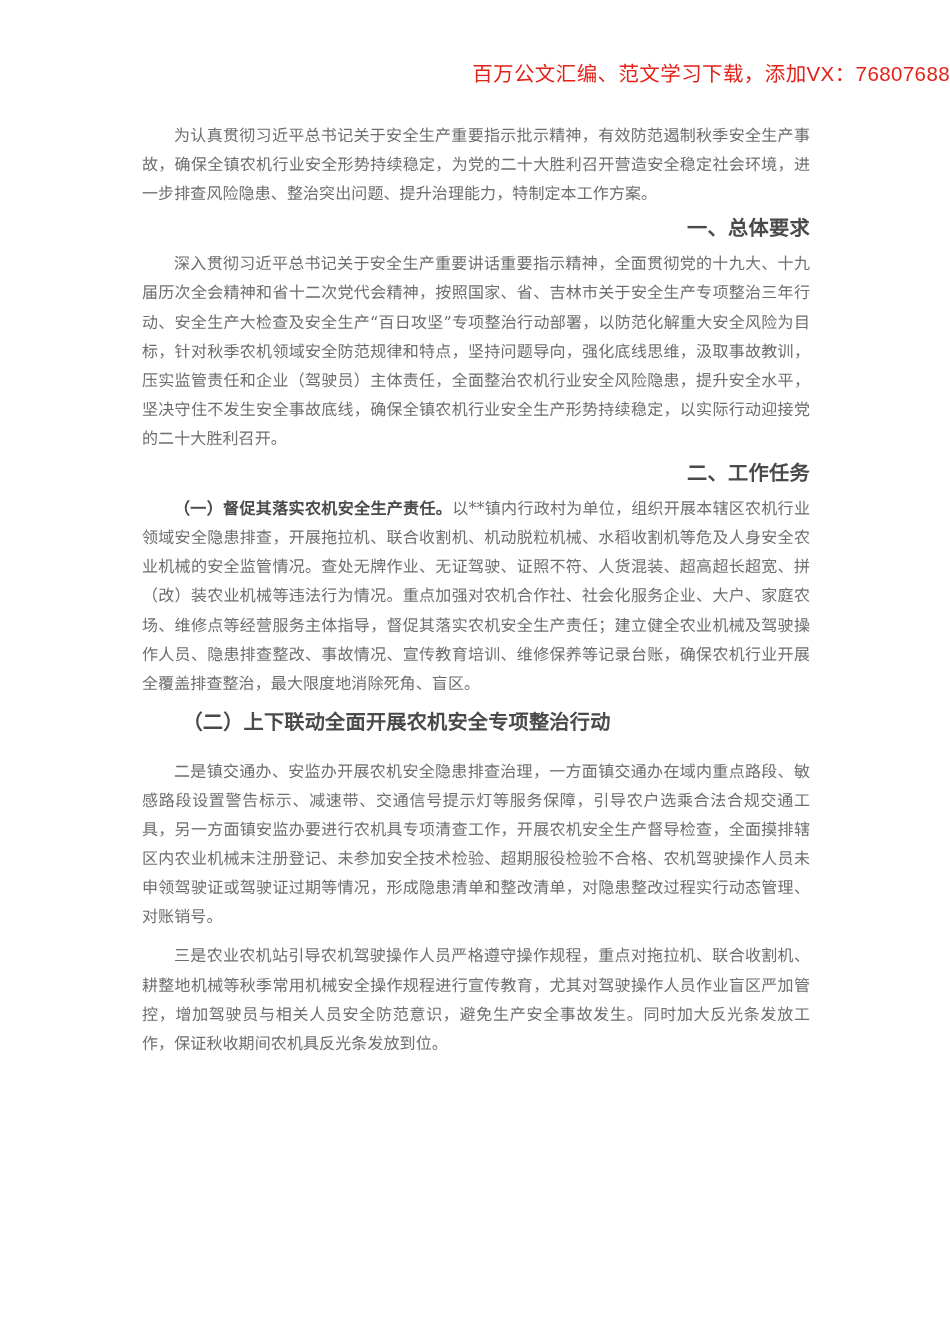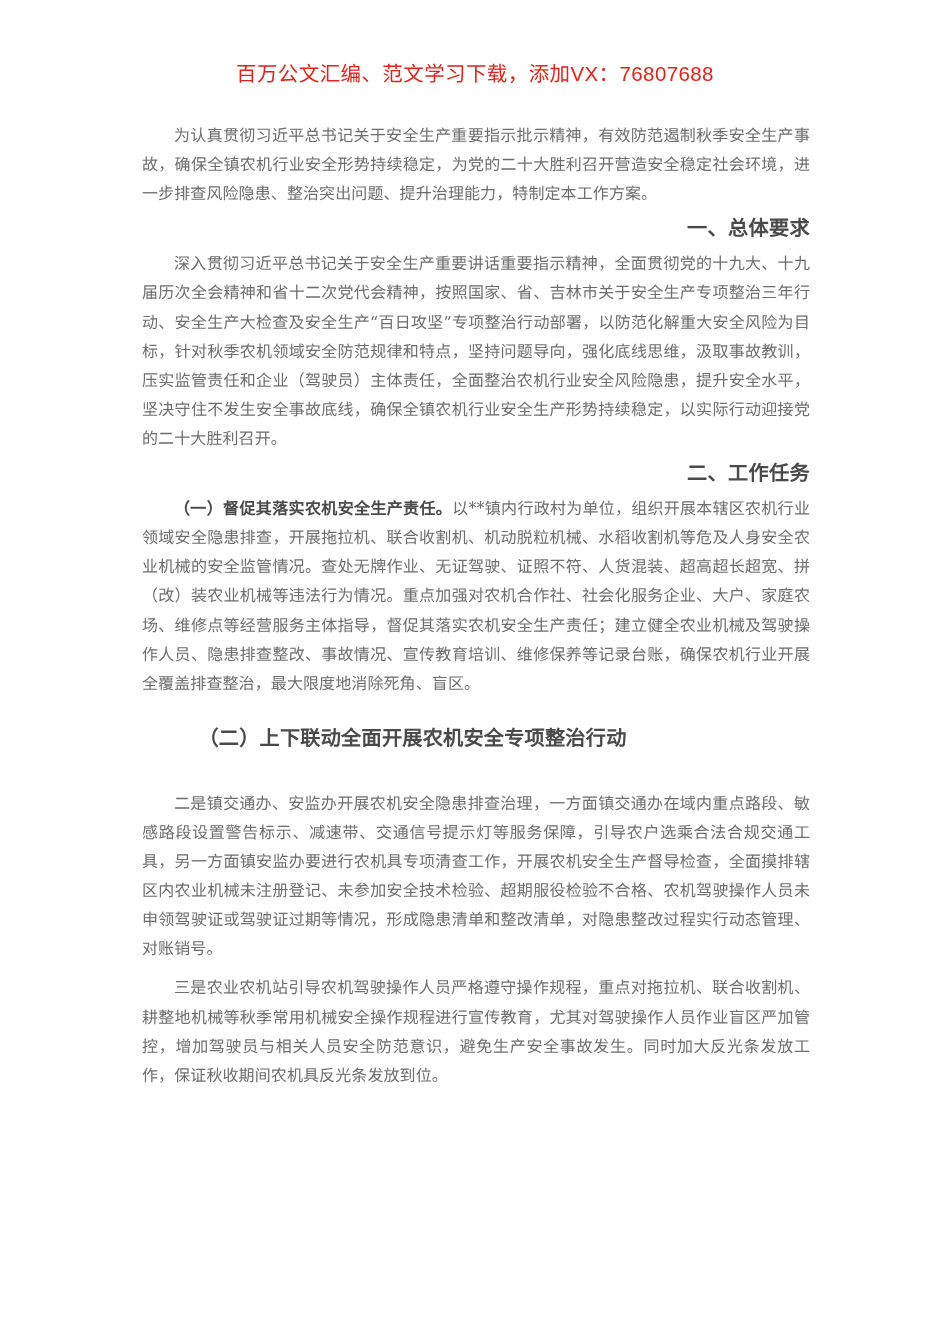--- a/index.html
+++ b/index.html
@@ -18,21 +18,21 @@
     overflow: hidden;
     box-sizing: border-box;
   }
 
   
   .promo-banner {
     position: absolute;
     top: 62px;
     left: 0;
     width: 950px;
-    text-align: center;
+    text-align: right;
     line-height: 1.2;
   }
 
   .promo-text {
     display: inline-block;
     font-family: "Liberation Sans", "DejaVu Sans", sans-serif;
     font-size: 20.5px;
     font-weight: 500;
     color: #e32219;
     letter-spacing: 0.4px;
@@ -65,21 +65,21 @@
     font-size: 20.2px;
     font-weight: bold;
     color: #4a4a4a;
     line-height: 29.1px;
     text-indent: 2em;
     letter-spacing: 0.3px;
     text-align: right;
   }
 
   .sub-heading-line {
-    margin: 16px;
+    margin: 0;
     font-family: "DejaVu Sans", "Liberation Sans", sans-serif;
     font-size: 20.2px;
     font-weight: bold;
     color: #4a4a4a;
     line-height: 29.1px;
     text-indent: 2em;
     letter-spacing: 0.2px;
   }
 
   

